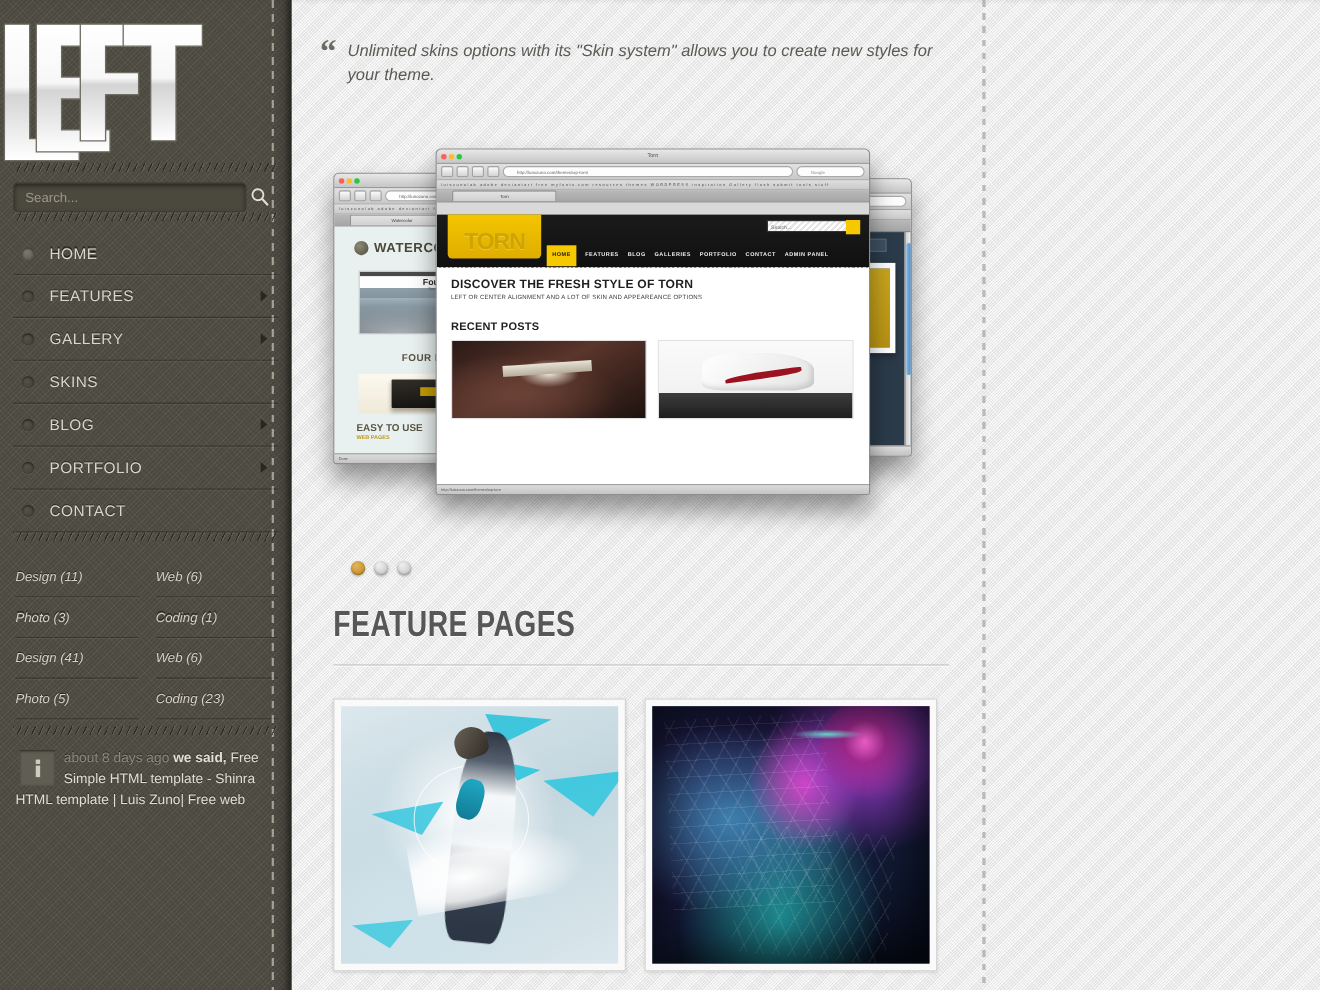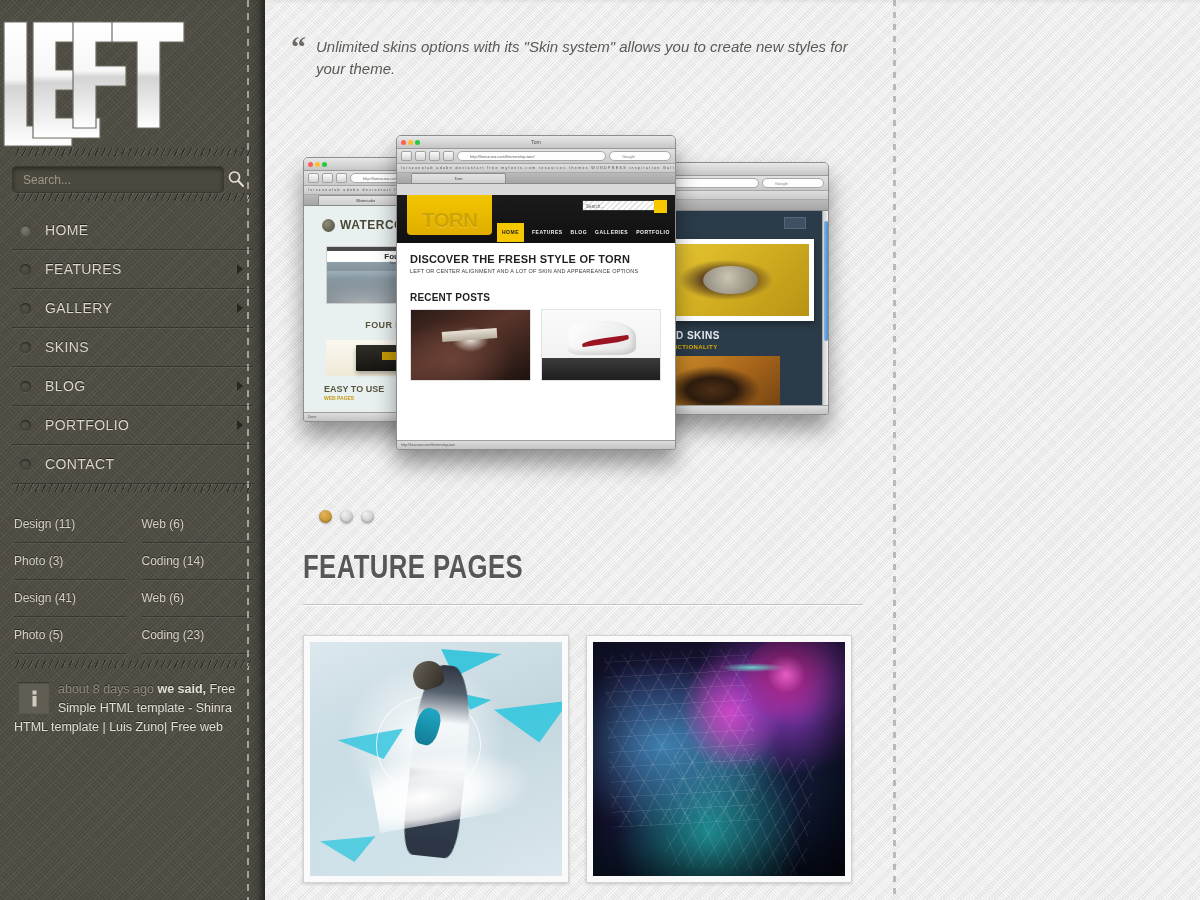--- a/index.html
+++ b/index.html
@@ -147,20 +147,21 @@
     margin: 16px 0 0 14px;
     text-shadow: 0 -1px 0 rgba(0,0,0,0.5);
   }
 
   
   #categories {
     margin: 14px 12px 0 14px;
     display: grid;
     grid-template-columns: 1fr 1fr;
     column-gap: 16px;
+    font-style: italic;
   }
   .cat-item {
     height: 37px;
     display: flex;
     align-items: center;
     border-bottom: 1px solid rgba(0,0,0,0.28);
     box-shadow: 0 1px 0 rgba(255,255,255,0.05);
     color: #d6d2c7;
     font-size: 12px;
     cursor: pointer;
@@ -388,21 +389,21 @@
     background: linear-gradient(to right,#cfcfcf,#efefef);
     border-left: 1px solid #a9a9a9;
   }
   .db-scroll-thumb {
     position: absolute; left: 1px; top: 10px; width: 4px; height: 120px;
     background: linear-gradient(to right, #7fb6e8, #4f8fc8);
     border-radius: 2px;
   }
 
   
-  #browser-center { left: 105px; top: 5px; width: 280px; height: 315px; z-index: 5; }
+  #browser-center { left: 105px; top: 5px; width: 395px; height: 315px; z-index: 5; }
   #browser-center .bw-body { top: 59px; bottom: 9px; background: #fff; }
   .torn-header {
     height: 48px; background: #171717; position: relative;
     background-image: linear-gradient(to bottom,#1b1b1b,#101010);
   }
   .torn-logo {
     position: absolute; left: 10px; top: -4px;
     width: 85px; height: 44px;
     background: linear-gradient(to bottom, #f5c800, #e0ad00);
     border-radius: 0 0 4px 4px;
@@ -718,21 +719,21 @@
       </li>
     </ul>
 
   <div class="stitch-h"></div>
 
   
   <div id="categories">
       <a class="cat-item">Design (11)</a>
       <a class="cat-item">Web (6)</a>
       <a class="cat-item">Photo (3)</a>
-      <a class="cat-item">Coding (14)</a>
+      <a class="cat-item">Coding (1)</a>
       <a class="cat-item">Design (41)</a>
       <a class="cat-item">Web (6)</a>
       <a class="cat-item">Photo (5)</a>
       <a class="cat-item">Coding (23)</a>
     </div>
 
   <div class="stitch-h" style="margin-top:6px;"></div>
 
   
   <div id="tweets-list">

